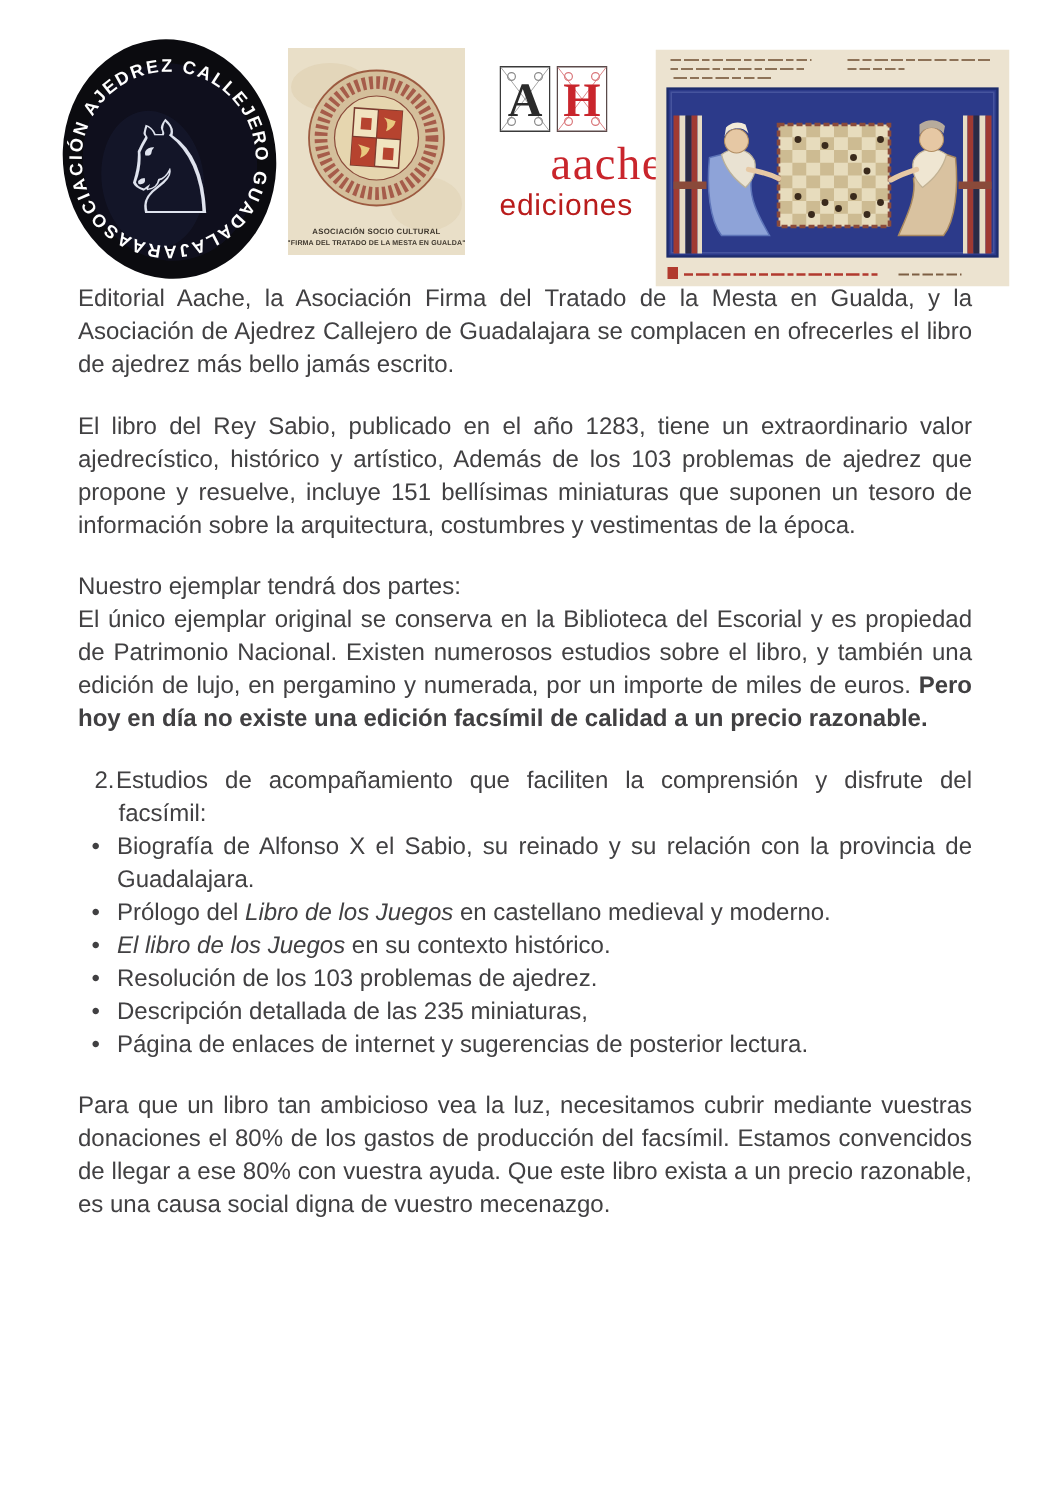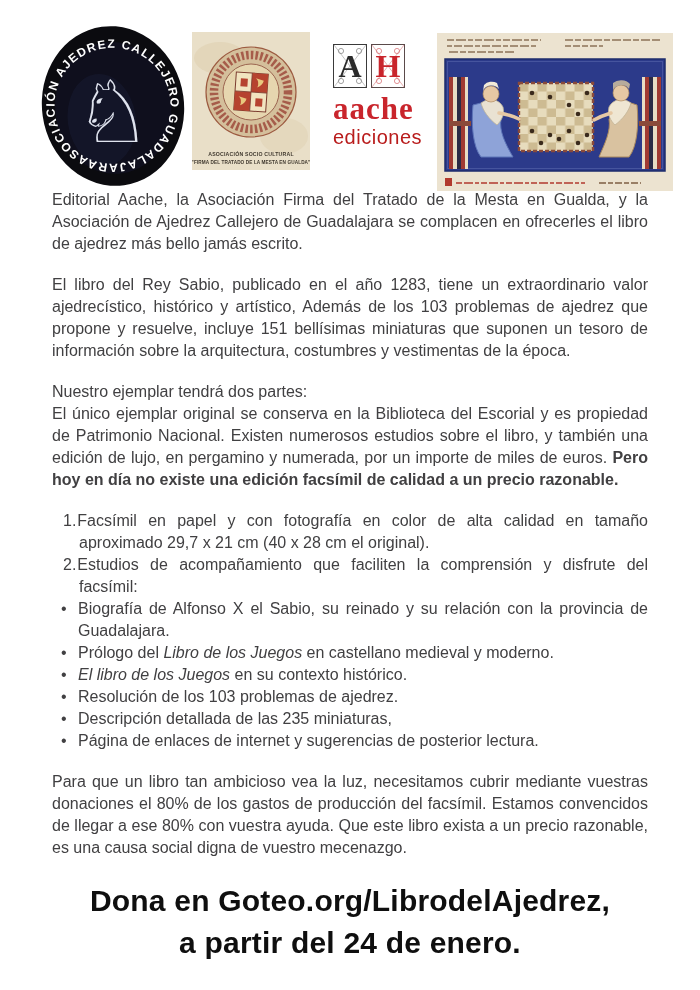--- a/index.html
+++ b/index.html
@@ -9,22 +9,22 @@
   }
   
   .header{position:absolute;inset:0 0 auto 0;height:195px;}
   .logo{position:absolute;}
   .logo-chess{left:38px;top:22px;}
   .logo-mesta{left:192px;top:32px;}
   .logo-aache{left:333px;top:44px;width:110px;}
   .miniature{left:437px;top:33px;}
   .ah-row{display:flex;gap:4px;}
   .aache-word{
-    font-family:"Liberation Serif",serif;font-weight:bold;font-size:31px;line-height:1;
-    color:#c9252c;margin-top:5px;letter-spacing:1px;
+    font-family:"Liberation Serif",serif;font-weight:normal;font-size:31px;line-height:1;
+    color:#c9252c;margin-top:5px;letter-spacing:1px;margin-left:34px;
   }
   .aache-sub{
     font-family:"Liberation Sans",sans-serif;font-size:20px;line-height:1;
     color:#b91c1c;margin-top:3px;letter-spacing:0.5px;
   }
   
   .content{
     position:absolute;top:189px;left:52px;right:52px;
     font-size:16px;line-height:22px;text-align:justify;
   }
@@ -200,29 +200,24 @@
       </svg>
     </div>
   </div>
 
   <div class="content">
     <div id="text-blocks">
         <div class="para"><span>Editorial Aache, la Asociación Firma del Tratado de la Mesta en Gualda, y la Asociación de Ajedrez Callejero de Guadalajara se complacen en ofrecerles el libro de ajedrez más bello jamás escrito.</span></div>
         <div class="para"><span>El libro del Rey Sabio, publicado en el año 1283, tiene un extraordinario valor ajedrecístico, histórico y artístico, Además de los 103 problemas de ajedrez que propone y resuelve, incluye 151 bellísimas miniaturas que suponen un tesoro de información sobre la arquitectura, costumbres y vestimentas de la época.</span></div>
         <div class="para intro"><span>Nuestro ejemplar tendrá dos partes:</span></div>
         <div class="para"><span>El único ejemplar original se conserva en la Biblioteca del Escorial y es propiedad de Patrimonio Nacional. Existen numerosos estudios sobre el libro, y también una edición de lujo, en pergamino y numerada, por un importe de miles de euros. </span><span class="b">Pero hoy en día no existe una edición facsímil de calidad a un precio razonable.</span></div>
-        <div class="num-item"><span class="num">1.</span><span>Facsímil en papel y con fotografía en color de alta calidad en tamaño aproximado 29,7 x 21 cm (40 x 28 cm el original).</span></div>
         <div class="num-item"><span class="num">2.</span><span>Estudios de acompañamiento que faciliten la comprensión y disfrute del facsímil:</span></div>
         <div class="bullet-item"><span>Biografía de Alfonso X el Sabio, su reinado y su relación con la provincia de Guadalajara.</span></div>
         <div class="bullet-item"><span>Prólogo del </span><span class="i">Libro de los Juegos</span><span> en castellano medieval y moderno.</span></div>
         <div class="bullet-item"><span class="i">El libro de los Juegos</span><span> en su contexto histórico.</span></div>
         <div class="bullet-item"><span>Resolución de los 103 problemas de ajedrez.</span></div>
         <div class="bullet-item"><span>Descripción detallada de las 235 miniaturas,</span></div>
         <div class="bullet-item"><span>Página de enlaces de internet y sugerencias de posterior lectura.</span></div>
         <div class="para"><span>Para que un libro tan ambicioso vea la luz, necesitamos cubrir mediante vuestras donaciones el 80% de los gastos de producción del facsímil. Estamos convencidos de llegar a ese 80% con vuestra ayuda. Que este libro exista a un precio razonable, es una causa social digna de vuestro mecenazgo.</span></div>
       </div>
-    <div class="cta">
-      <div>Dona en Goteo.org/LibrodelAjedrez,</div>
-      <div>a partir del 24 de enero.</div>
-    </div>
   </div>
 
 </div>
 
 </body></html>

